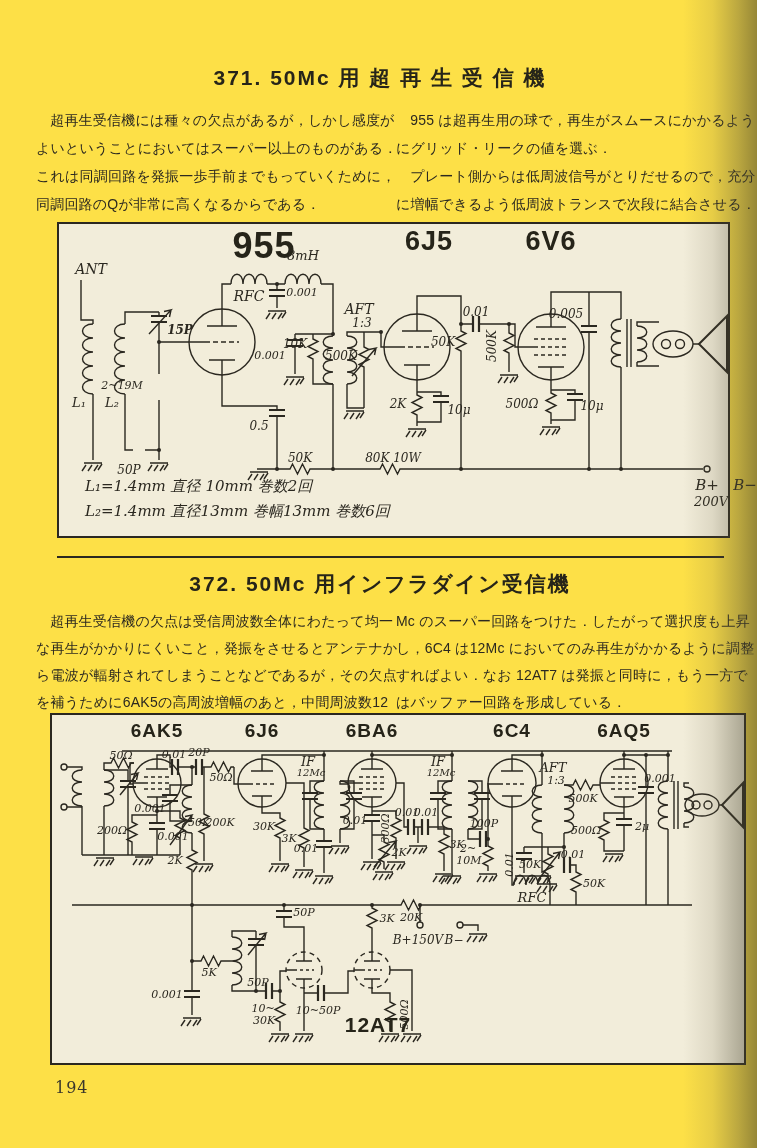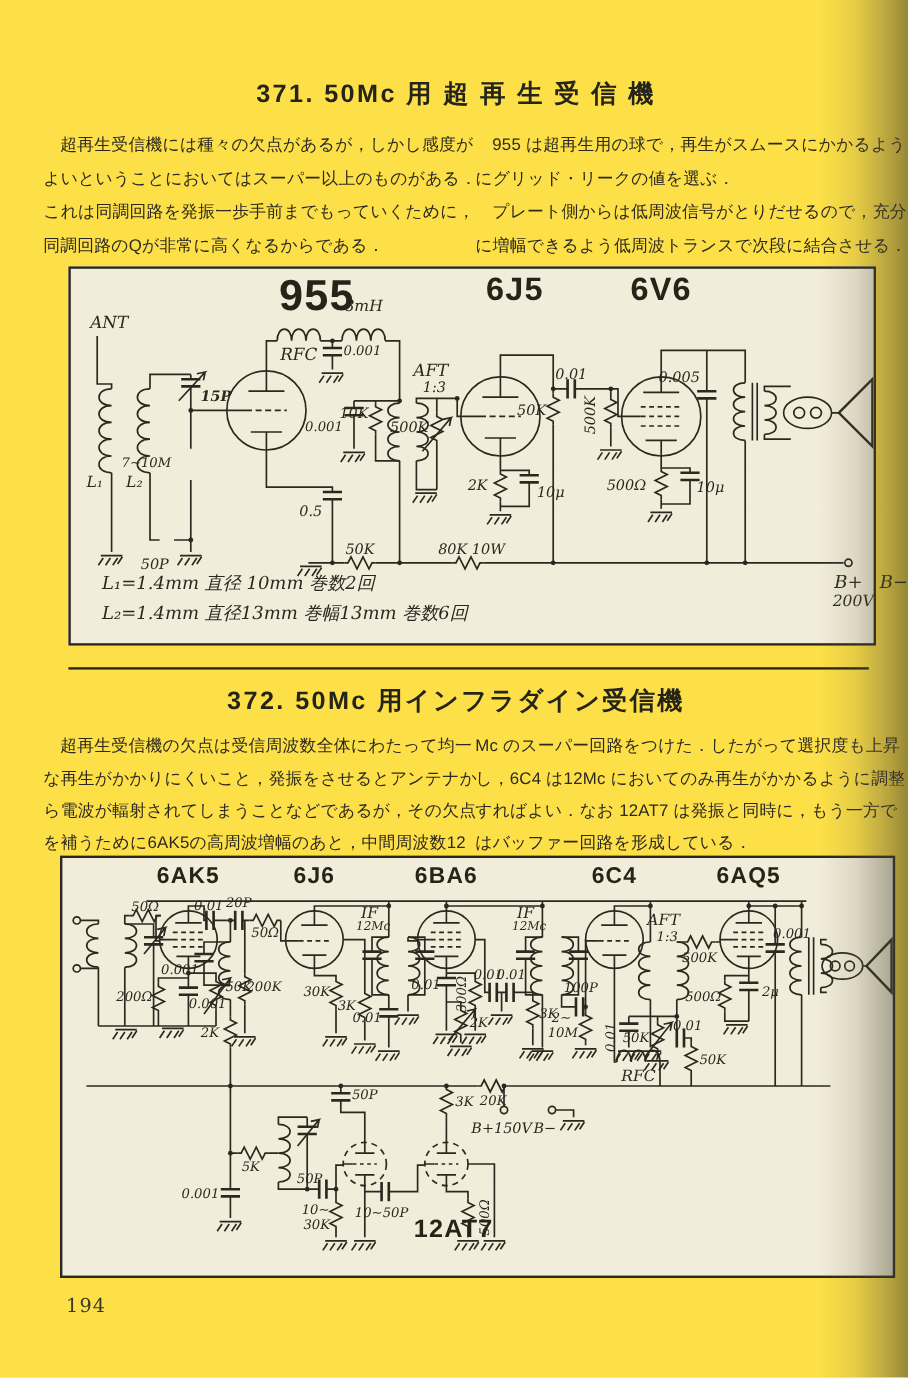--- a/index.html
+++ b/index.html
@@ -187,21 +187,21 @@
       <span class="clabel tube" style="left: 492px; top: 4px; font-size: 27px;">6V6</span>
       <span class="clabel" style="left: 32px; top: 38px; font-size: 14px;">ANT</span>
       <span class="clabel" style="left: 190px; top: 65px; font-size: 14px;">RFC</span>
       <span class="clabel" style="left: 244px; top: 25px; font-size: 13px;">8mH</span>
       <span class="clabel" style="left: 243px; top: 63px; font-size: 11px;">0.001</span>
       <span class="clabel" style="left: 300px; top: 78px; font-size: 14px;">AFT</span>
       <span class="clabel" style="left: 303px; top: 93px; font-size: 12px;">1:3</span>
       <span class="clabel" style="left: 236px; top: 114px; font-size: 12px;">10K</span>
       <span class="clabel" style="left: 211px; top: 126px; font-size: 11px;">0.001</span>
       <span class="clabel" style="left: 121px; top: 100px; font-size: 12px; font-weight: bold;">15P</span>
-      <span class="clabel" style="left: 63px; top: 156px; font-size: 11px;">7~10M</span>
+      <span class="clabel" style="left: 63px; top: 156px; font-size: 11px;">2~19M</span>
       <span class="clabel" style="left: 20px; top: 172px; font-size: 13px;">L₁</span>
       <span class="clabel" style="left: 53px; top: 172px; font-size: 13px;">L₂</span>
       <span class="clabel" style="left: 70px; top: 240px; font-size: 12px;">50P</span>
       <span class="clabel" style="left: 200px; top: 196px; font-size: 12px;">0.5</span>
       <span class="clabel" style="left: 241px; top: 228px; font-size: 12px;">50K</span>
       <span class="clabel" style="left: 334px; top: 228px; font-size: 12px;">80K 10W</span>
       <span class="clabel" style="left: 282px; top: 126px; font-size: 12px;">500K</span>
       <span class="clabel" style="left: 339px; top: 174px; font-size: 12px;">2K</span>
       <span class="clabel" style="left: 400px; top: 180px; font-size: 12px;">10μ</span>
       <span class="clabel" style="left: 384px; top: 112px; font-size: 12px;">50K</span>

